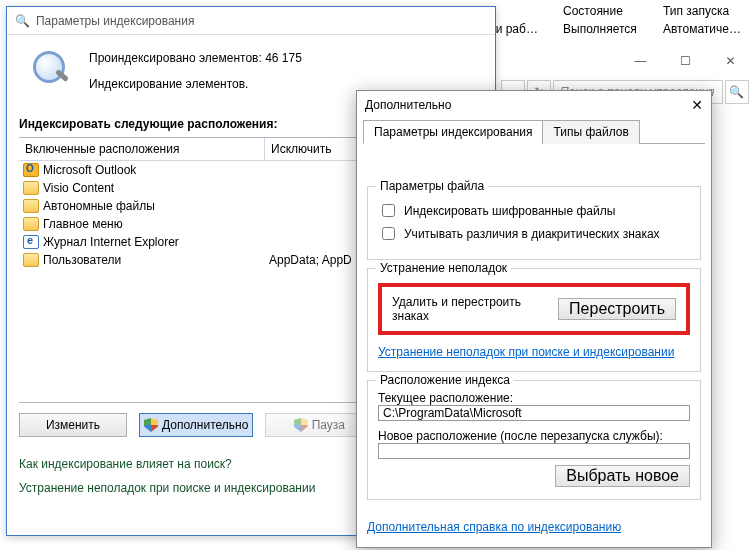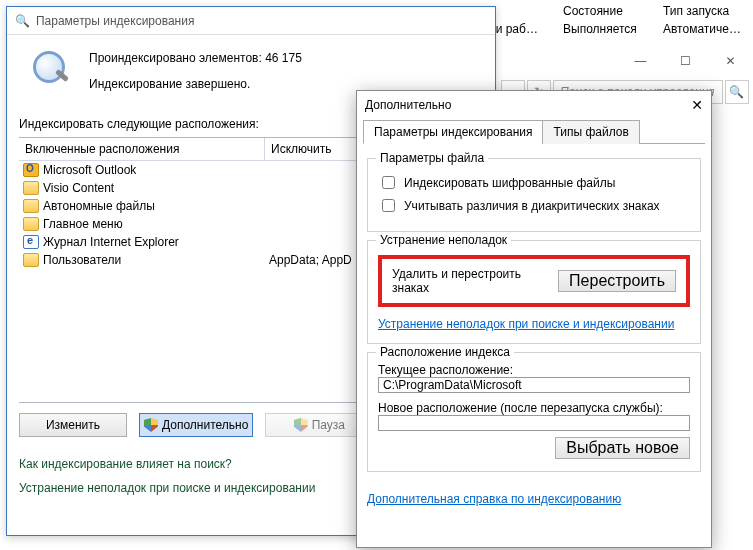--- a/index.html
+++ b/index.html
@@ -120,20 +120,21 @@
     left: 26px; top: 24px;
     width: 14px; height: 5px;
     background: #888;
     transform: rotate(40deg);
     border-radius: 2px;
   }
   .status-text { padding-top: 2px; }
   .status-text div:first-child { margin-bottom: 12px; }
   .section-label {
     padding: 18px 12px 6px 12px;
+    font-weight: bold;
   }
   .list-wrap {
     border-top: 1px solid #b0b8c4; border-bottom: 1px solid #b0b8c4;
     margin: 0 12px;
     height: 266px;
     overflow: hidden;
   }
   .list-head {
     display: flex;
     border-bottom: 1px solid #d0d7e0;
@@ -226,20 +227,21 @@
     position: relative;
     top: 1px;
     cursor: pointer;
   }
   .tab.active {
     background: #fff;
     border-bottom: 1px solid #fff;
   }
   .adv-content {
     padding: 8px 10px 4px 10px;
+    margin-top: 28px;
   }
   .group {
     border: 1px solid #d0d0d0;
     margin: 6px 0 8px 0;
     padding: 10px 10px 12px 10px;
     position: relative;
   }
   .group .gtitle {
     position: absolute;
     top: -8px; left: 8px;
@@ -318,21 +320,21 @@
 
 <div class="win-main">
   <div class="titlebar">
     <span class="ticon">🔍</span>
     <span>Параметры индексирования</span>
   </div>
   <div class="status-block">
     <div class="mag-icon"></div>
     <div class="status-text">
       <div>Проиндексировано элементов: 46 175</div>
-      <div>Индексирование завершено.</div>
+      <div>Индексирование элементов.</div>
     </div>
   </div>
   <div class="section-label">Индексировать следующие расположения:</div>
   <div class="list-wrap">
     <div class="list-head">
       <div>Включенные расположения</div>
       <div>Исключить</div>
     </div>
     <div class="list-row">
       <div class="c1">

